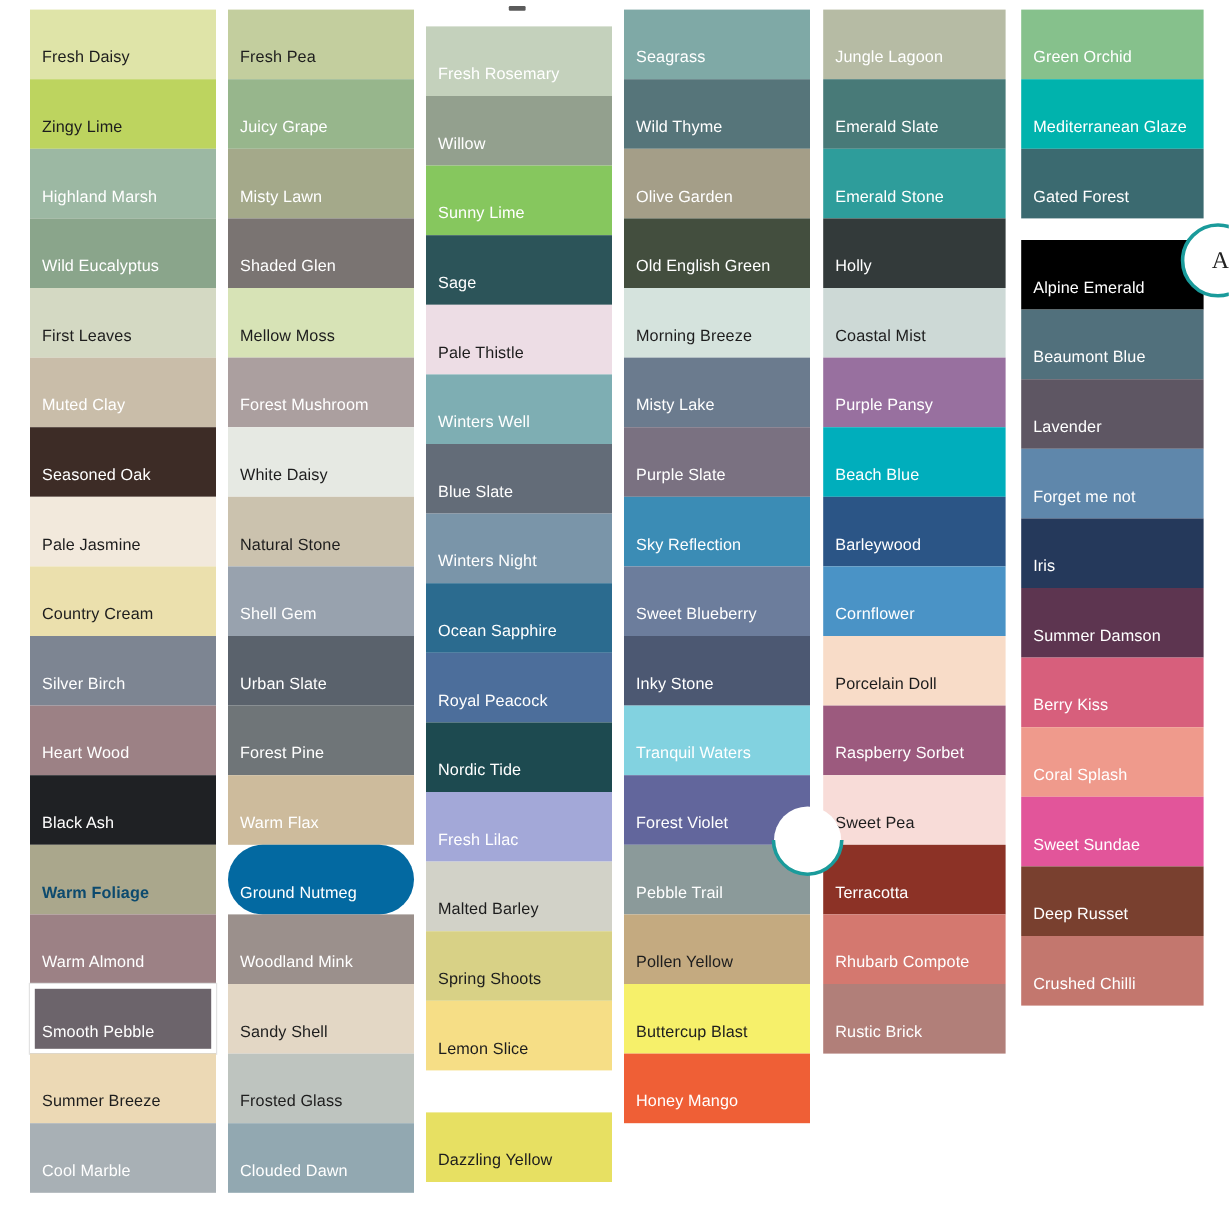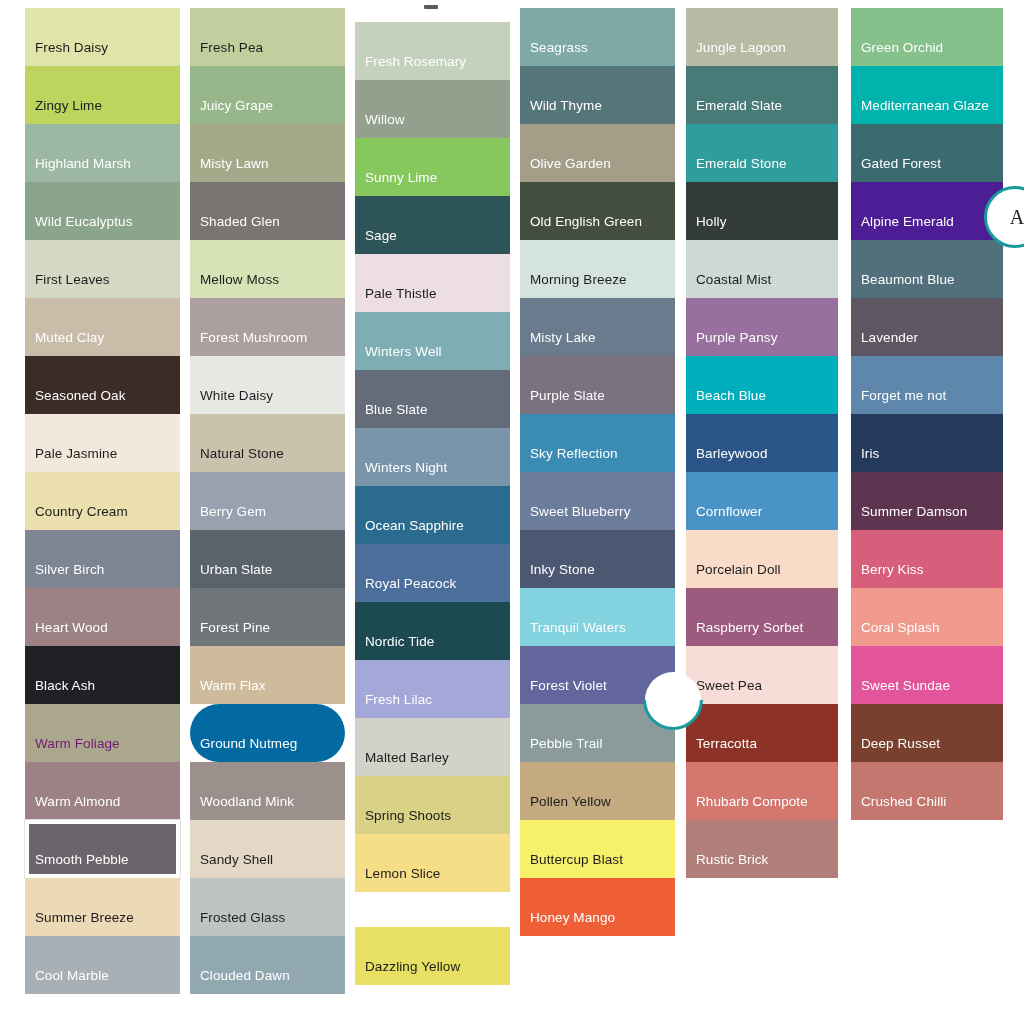--- a/index.html
+++ b/index.html
@@ -126,21 +126,21 @@
       <div class="swatch" style="background: rgb(125, 133, 146); width: 155px; height: 58px;">
         <span class="swatch-label" style="color: rgb(255, 255, 255);">Silver Birch</span>
       </div>
       <div class="swatch" style="background: rgb(156, 129, 133); width: 155px; height: 58px;">
         <span class="swatch-label" style="color: rgb(255, 255, 255);">Heart Wood</span>
       </div>
       <div class="swatch" style="background: rgb(31, 33, 36); width: 155px; height: 58px;">
         <span class="swatch-label" style="color: rgb(255, 255, 255);">Black Ash</span>
       </div>
       <div class="swatch" style="background: rgb(170, 167, 140); width: 155px; height: 58px;">
-        <span class="swatch-label" style="color: #701a75;">Warm Foliage</span>
+        <span class="swatch-label" style="color: #0c4a6e; font-weight: bold;">Warm Foliage</span>
       </div>
       <div class="swatch" style="background: rgb(156, 129, 133); width: 155px; height: 58px;">
         <span class="swatch-label" style="color: rgb(255, 255, 255);">Warm Almond</span>
       </div>
       <div class="swatch is-selected" style="background: rgb(108, 100, 107); width: 155px; height: 58px;">
         <span class="swatch-label" style="color: rgb(255, 255, 255);">Smooth Pebble</span>
       </div>
       <div class="swatch" style="background: rgb(236, 217, 181); width: 155px; height: 58px;">
         <span class="swatch-label" style="color: rgb(29, 29, 29);">Summer Breeze</span>
       </div>
@@ -167,21 +167,21 @@
       <div class="swatch" style="background: rgb(171, 159, 159); width: 155px; height: 58px;">
         <span class="swatch-label" style="color: rgb(255, 255, 255);">Forest Mushroom</span>
       </div>
       <div class="swatch" style="background: rgb(230, 233, 227); width: 155px; height: 58px;">
         <span class="swatch-label" style="color: rgb(29, 29, 29);">White Daisy</span>
       </div>
       <div class="swatch" style="background: rgb(203, 194, 174); width: 155px; height: 58px;">
         <span class="swatch-label" style="color: rgb(29, 29, 29);">Natural Stone</span>
       </div>
       <div class="swatch" style="background: rgb(152, 162, 174); width: 155px; height: 58px;">
-        <span class="swatch-label" style="color: rgb(255, 255, 255);">Berry Gem</span>
+        <span class="swatch-label" style="color: rgb(255, 255, 255);">Shell Gem</span>
       </div>
       <div class="swatch" style="background: rgb(90, 98, 108); width: 155px; height: 58px;">
         <span class="swatch-label" style="color: rgb(255, 255, 255);">Urban Slate</span>
       </div>
       <div class="swatch" style="background: rgb(111, 117, 120); width: 155px; height: 58px;">
         <span class="swatch-label" style="color: rgb(255, 255, 255);">Forest Pine</span>
       </div>
       <div class="swatch" style="background: rgb(205, 187, 156); width: 155px; height: 58px;">
         <span class="swatch-label" style="color: rgb(255, 255, 255);">Warm Flax</span>
       </div>
@@ -351,21 +351,21 @@
     <div class="swatch-column" style="left: 851px; top: 8px; width: 152px; row-gap: 0px;">
       <div class="swatch" style="background: rgb(134, 193, 140); width: 152px; height: 58px;">
         <span class="swatch-label" style="color: rgb(255, 255, 255);">Green Orchid</span>
       </div>
       <div class="swatch" style="background: rgb(0, 179, 173); width: 152px; height: 58px;">
         <span class="swatch-label" style="color: rgb(255, 255, 255);">Mediterranean Glaze</span>
       </div>
       <div class="swatch" style="background: rgb(59, 106, 112); width: 152px; height: 58px; text-align: right;">
         <span class="swatch-label" style="color: rgb(255, 255, 255);">Gated Forest</span>
       </div>
-      <div class="swatch" style="background: #4c1d95; width: 152px; height: 58px;">
+      <div class="swatch" style="background: #000000; width: 152px; height: 58px; margin-top: 18px;">
         <span class="swatch-label" style="color: rgb(255, 255, 255);">Alpine Emerald</span>
       </div>
       <div class="swatch" style="background: rgb(81, 112, 124); width: 152px; height: 58px;">
         <span class="swatch-label" style="color: rgb(255, 255, 255);">Beaumont Blue</span>
       </div>
       <div class="swatch" style="background: rgb(94, 86, 99); width: 152px; height: 58px;">
         <span class="swatch-label" style="color: rgb(255, 255, 255);">Lavender</span>
       </div>
       <div class="swatch" style="background: rgb(95, 135, 171); width: 152px; height: 58px;">
         <span class="swatch-label" style="color: rgb(255, 255, 255);">Forget me not</span>

